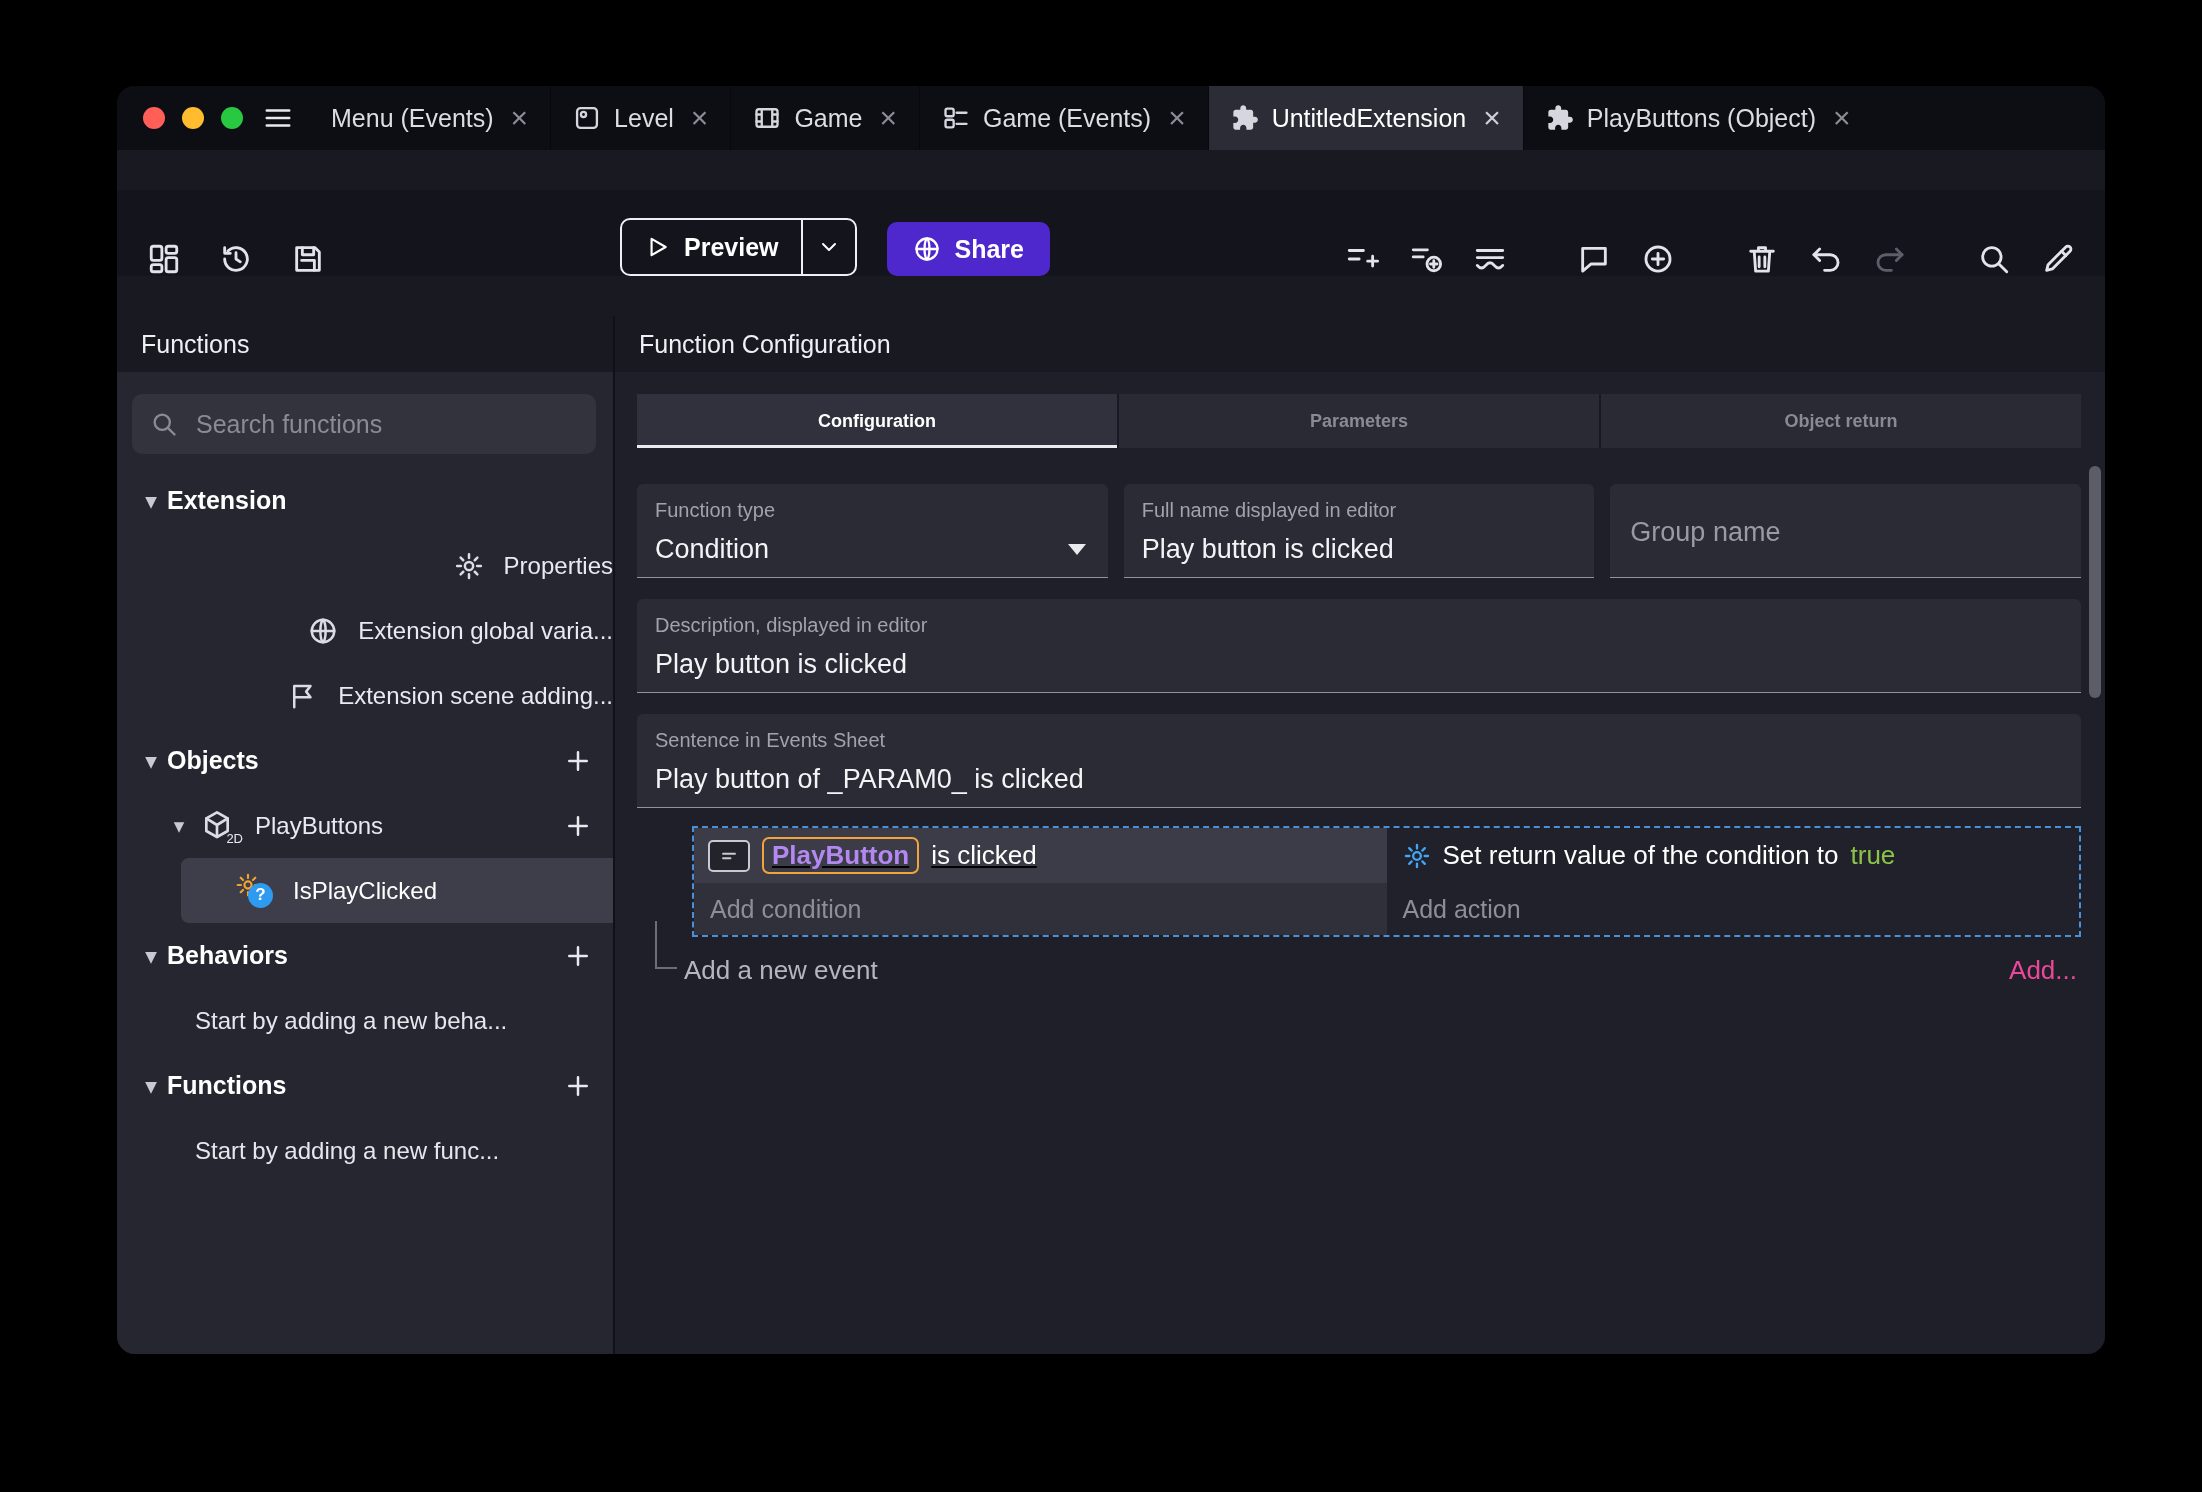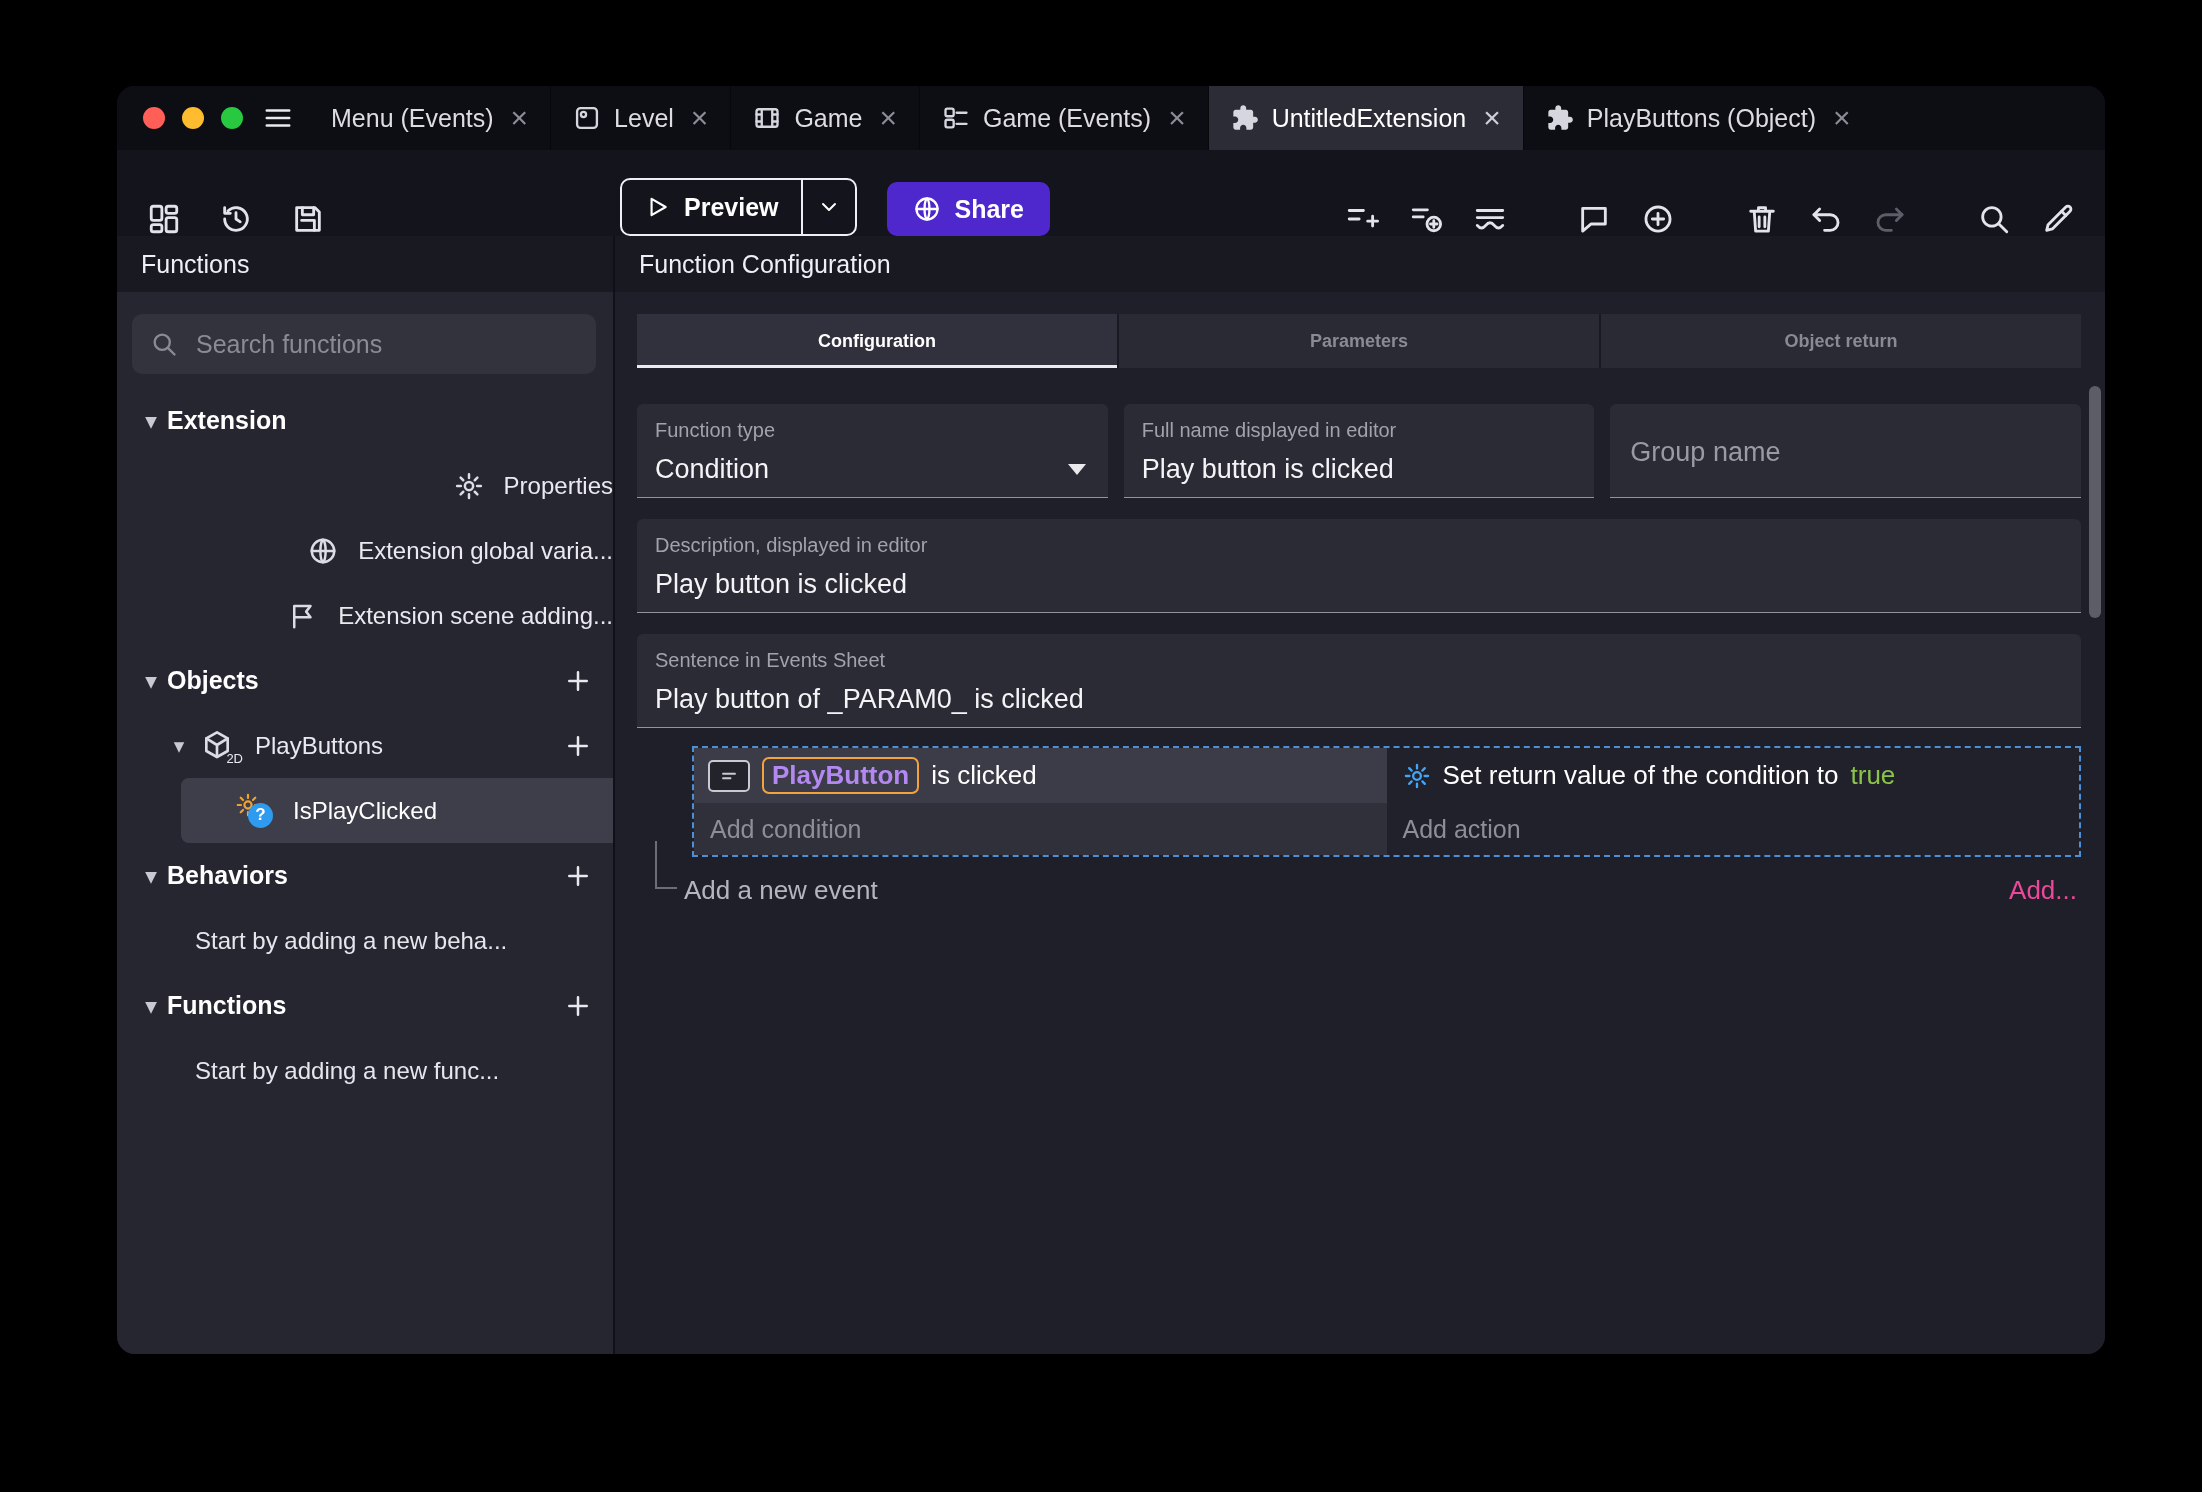--- a/index.html
+++ b/index.html
@@ -7,21 +7,21 @@
     width:2202px;height:1492px;background:#000;position:relative;
     font-family:"Liberation Sans", sans-serif;overflow:hidden;
   }
   svg.icon{stroke:currentColor;fill:none;stroke-width:2;stroke-linecap:round;stroke-linejoin:round;display:block;}
   svg.icon.fill{fill:currentColor;stroke:none;}
 
   .window{
     position:absolute;left:117px;top:86px;width:1988px;height:1268px;
     background:#191921;border-radius:18px;overflow:hidden;
     box-shadow:0 24px 70px rgba(0,0,0,.7);
-    display:flex;flex-direction:column;
+    display:flex;flex-direction:column;gap:40px;
   }
 
   
   .tabbar{height:64px;background:#0d0d14;display:flex;align-items:stretch;flex:0 0 auto;}
   .traffic{display:flex;align-items:center;gap:17px;padding:0 20px 0 26px;}
   .light{width:22px;height:22px;border-radius:50%;}
   .light.red{background:#ff5f57;} .light.yellow{background:#febc2e;} .light.green{background:#28c840;}
   .hamburger{display:flex;align-items:center;color:#e8e8ee;padding-right:16px;}
   .tabs{display:flex;align-items:stretch;}
   .tab{display:flex;align-items:center;gap:13px;padding:0 22px;font-size:25px;color:#dcdce2;white-space:nowrap;border-left:1px solid #07070c;}
@@ -87,21 +87,21 @@
   .dd-caret{width:0;height:0;border-left:9px solid transparent;border-right:9px solid transparent;border-top:11px solid #e9e9ee;margin-right:4px;}
   .field.placeholder-only{display:flex;align-items:center;}
   .field.placeholder-only input{background:transparent;border:none;outline:none;width:100%;font-size:27px;color:#0ea5e9;font-family:"Liberation Sans",sans-serif;}
   .field.placeholder-only input::placeholder{color:#9a9aa5;}
   .field.wide{margin-top:21px;}
 
   
   .events{position:relative;margin-top:18px;}
   .event-block{margin-left:55px;border:2px dashed #4b8fd6;display:flex;}
   .cond-col{width:50%;background:#30303b;}
-  .cond-main{background:#3c3c48;padding:6px 14px;display:flex;align-items:center;gap:12px;min-height:43px;}
+  .cond-main{background:#3c3c48;padding:6px 14px;display:flex;align-items:center;gap:12px;min-height:43px;text-decoration:underline;}
   .chip-icon{width:38px;height:28px;border:2px solid #c9c9d2;border-radius:5px;background:#23232c;display:flex;align-items:center;justify-content:center;color:#c9c9d2;flex:0 0 auto;}
   .obj-chip{color:#b388f0;border:2.5px solid #f2a33c;border-radius:7px;padding:0 8px;font-size:26px;font-weight:600;line-height:1.25;}
   .cond-text{font-size:26px;color:#fff;}
   .add-link{padding:6px 16px;font-size:25px;color:#8e8e99;min-height:40px;display:flex;align-items:center;}
   .act-col{flex:1;background:#21212b;}
   .act-main{padding:6px 16px;display:flex;align-items:center;gap:12px;min-height:43px;font-size:26px;color:#fff;}
   .act-gear{color:#42a5f5;}
   .true-val{color:#8bc34a;}
   .elbow{position:absolute;left:18px;top:95px;width:20px;height:46px;border-left:2px solid #6d6d77;border-bottom:2px solid #6d6d77;}
   .below{display:flex;justify-content:space-between;align-items:center;margin:18px 4px 0 47px;font-size:26px;}

